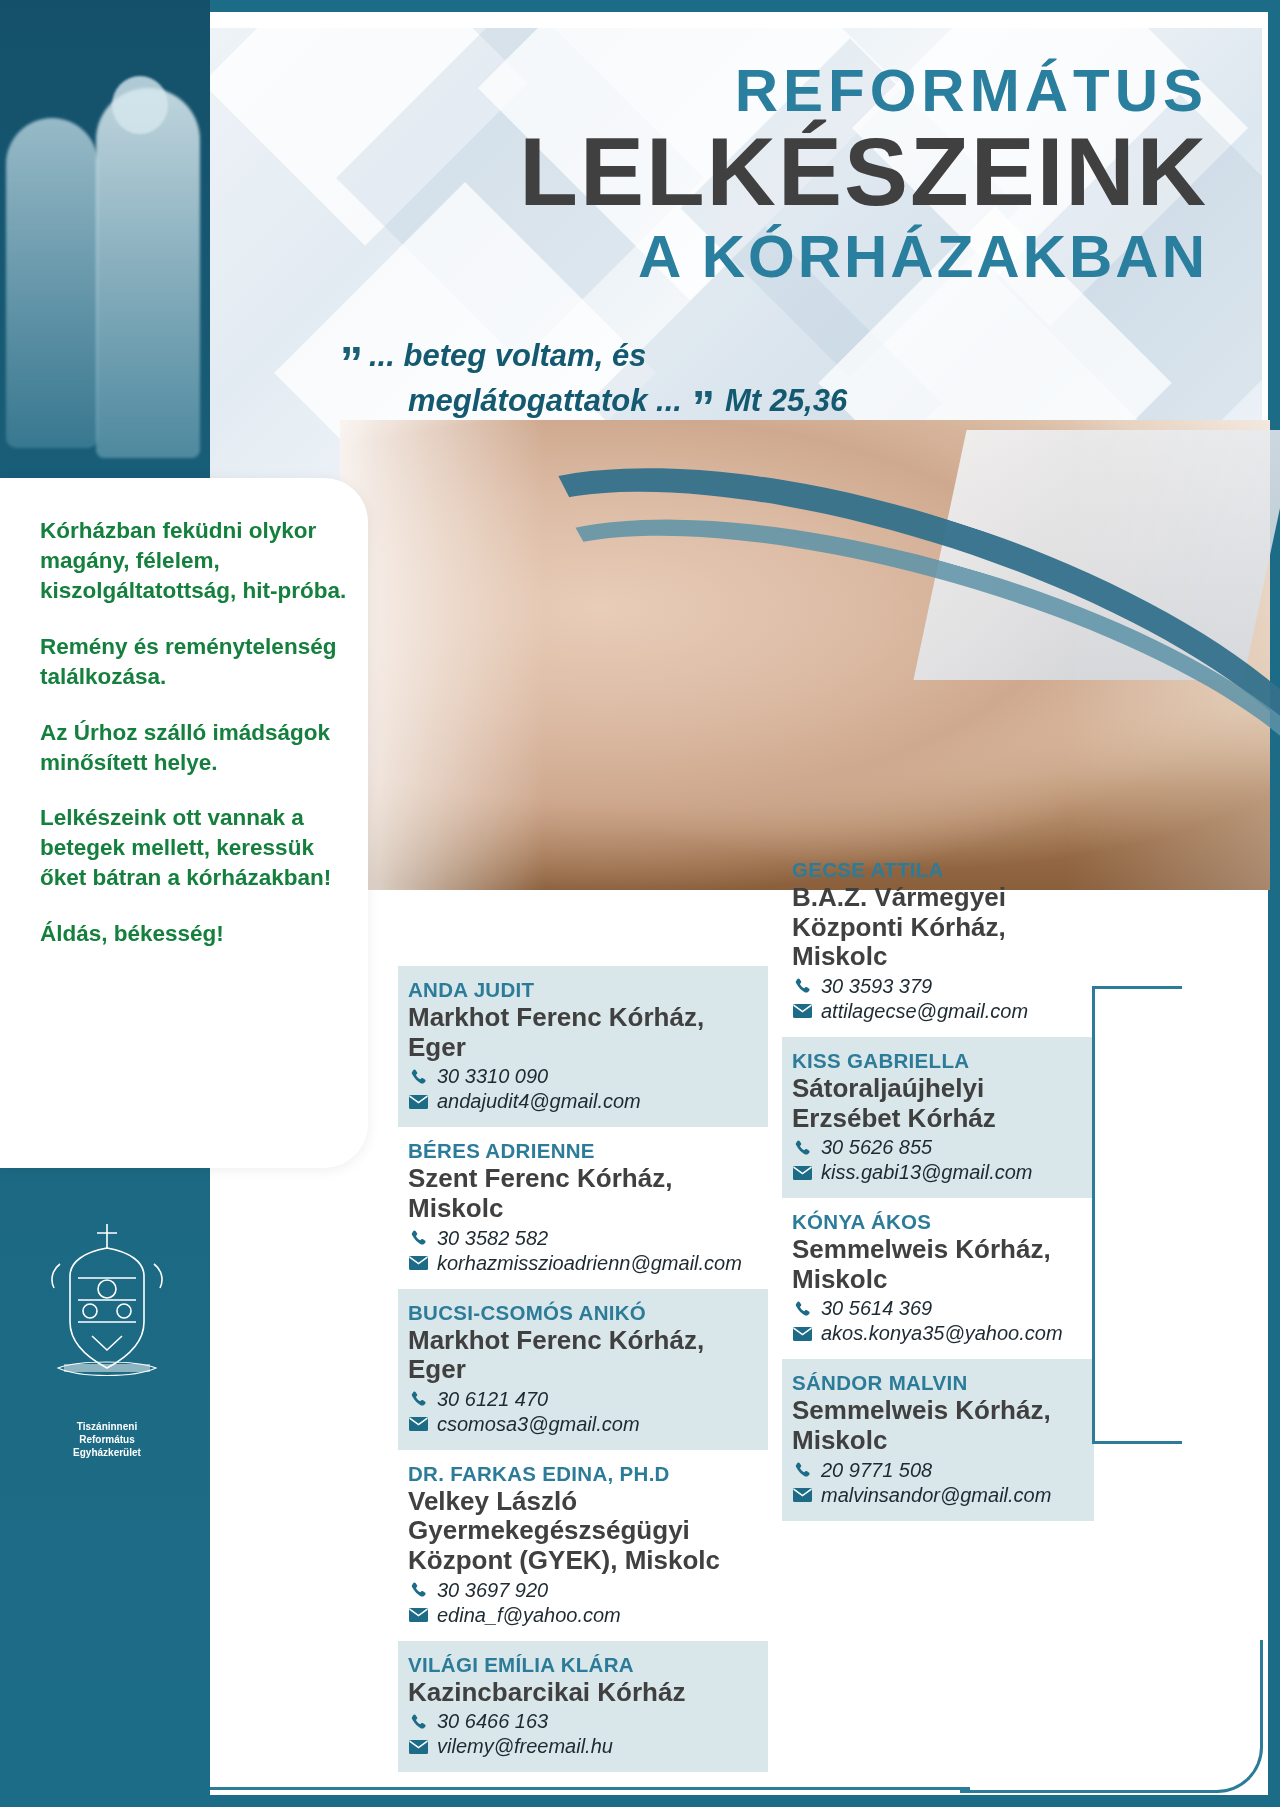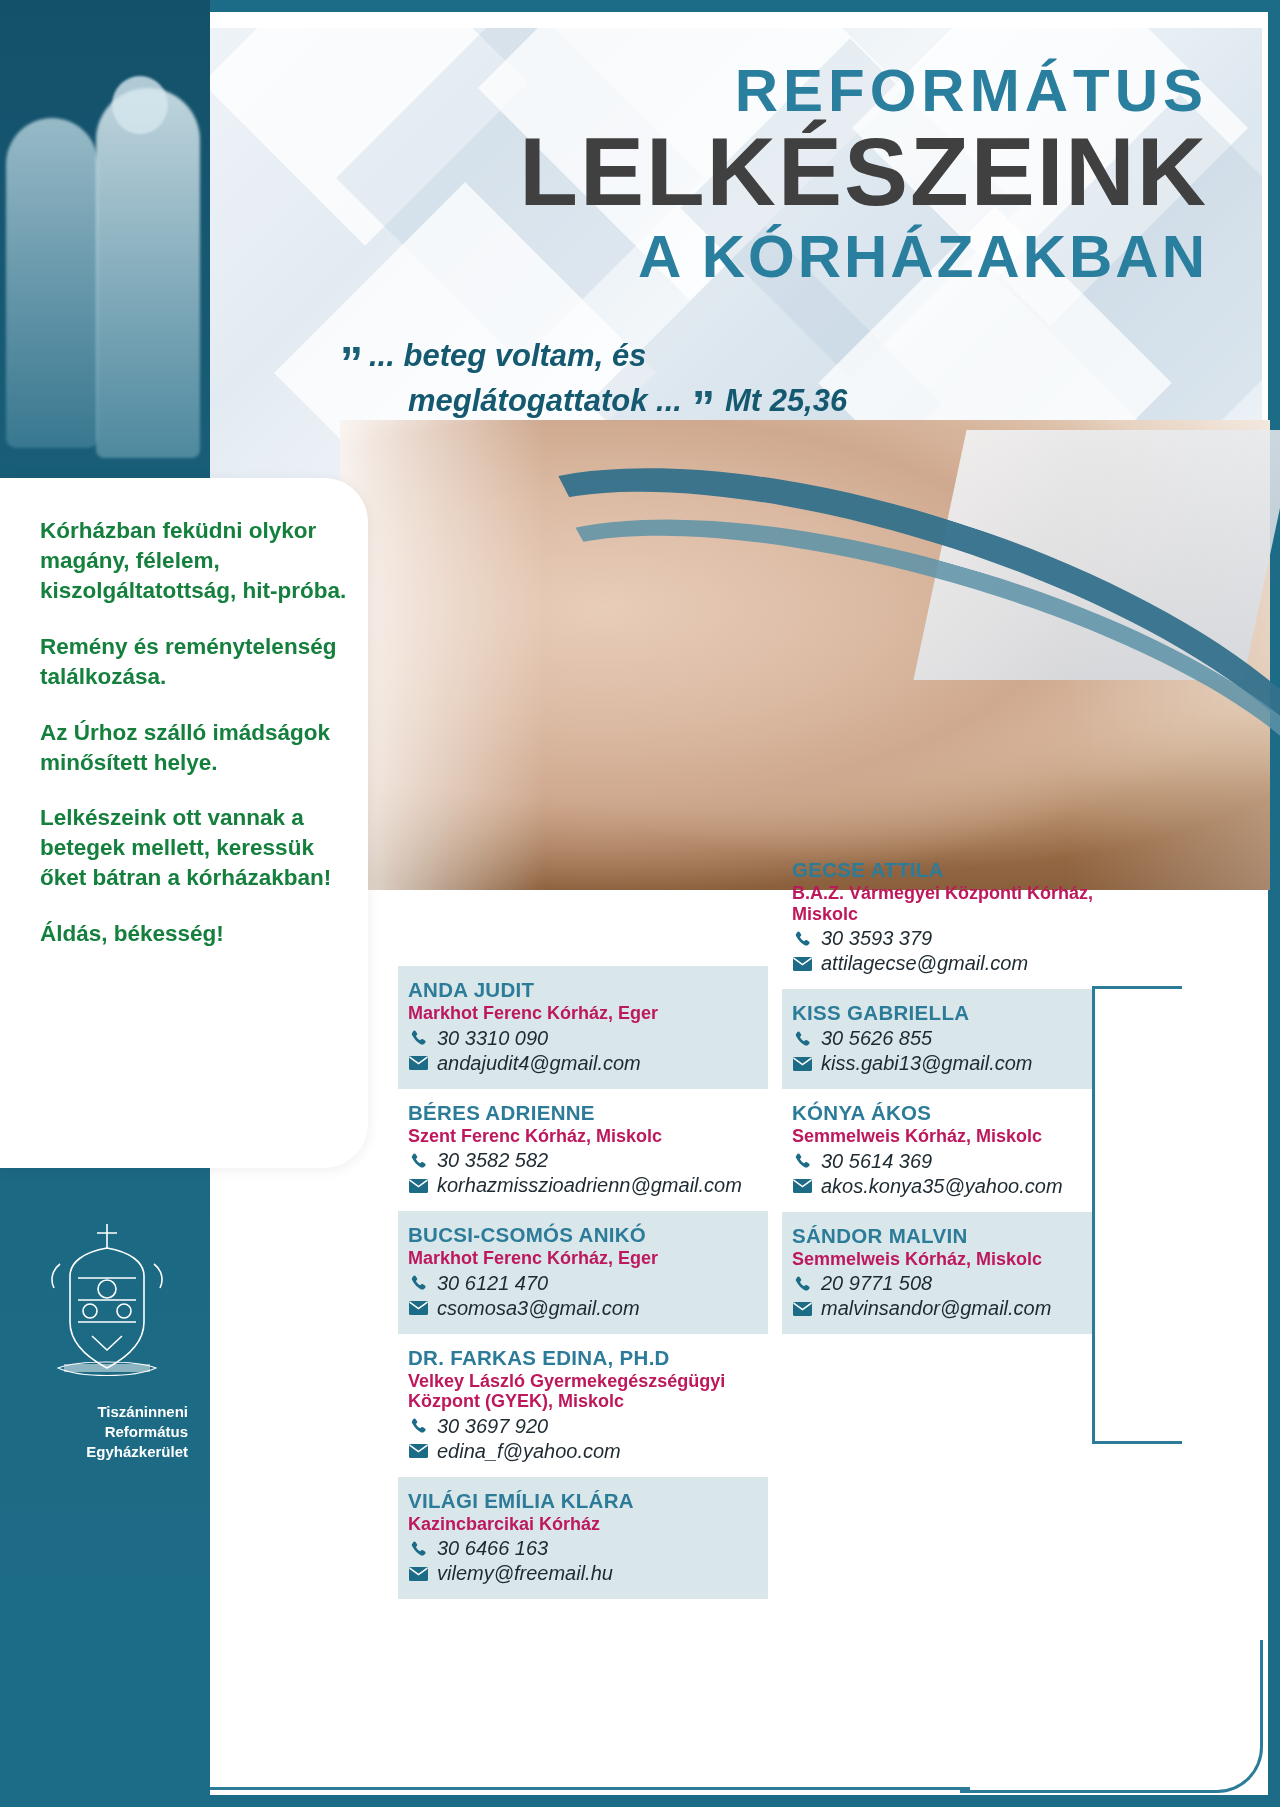--- a/index.html
+++ b/index.html
@@ -129,35 +129,35 @@
   }
   .left-copy p{margin:0 0 26px 0;}
   .left-copy p:last-child{margin-bottom:0;}
 
   
   .logo-wrap{
     position:absolute;left:26px;top:1218px;width:162px;text-align:center;z-index:6;color:#ffffff;
   }
   .crest{width:134px;height:170px;margin:0 auto;}
   .logo-caption{
-    margin-top:10px;font-size:15px;font-weight:bold;line-height:1.32;color:#ffffff;text-align:right;
+    margin-top:28px;font-size:10px;font-weight:bold;line-height:1.32;color:#ffffff;
   }
 
   
   .col-left{position:absolute;left:398px;top:966px;width:370px;z-index:4;}
   .col-right{position:absolute;left:782px;top:846px;width:312px;z-index:4;}
 
   .card{padding:12px 0 13px 10px;box-sizing:border-box;}
   .card.shaded{background:#d9e6ea;}
   .card .nm{
     font-size:20.5px;font-weight:bold;color:#2c7c99;letter-spacing:.3px;
     margin:0 0 1px 0;white-space:nowrap;
   }
   .card .place{
-    font-size:18px;font-weight:bold;color:#be185d;line-height:1.14;margin:0 0 2px 0;
+    font-size:26px;font-weight:bold;color:#404040;line-height:1.14;margin:0 0 2px 0;
   }
   .line{display:flex;align-items:center;gap:8px;font-size:20px;font-style:italic;color:#1d2a31;line-height:1.25;}
   .line .ic{flex:0 0 auto;width:21px;height:18px;display:flex;align-items:center;justify-content:center;}
   .ic svg{display:block;}
 
   
   .right-rule{
     position:absolute;left:1092px;top:986px;width:3px;height:458px;background:#2c7c99;z-index:6;
   }
   .right-rule-b{
@@ -389,20 +389,21 @@
             <svg width="21" height="16" viewBox="0 0 21 16">
               <rect x="1" y="1" width="19" height="14" rx="1.5" fill="#1d6c87"></rect>
               <path d="M1.6 2.2 L10.5 8.6 L19.4 2.2" stroke="#ffffff" stroke-width="1.6" fill="none"></path>
             </svg>
           </span>
           <span>attilagecse@gmail.com</span>
         </div>
       </div>
       <div class="card shaded">
         <div class="nm">KISS GABRIELLA</div>
+        <div class="place">Sátoraljaújhelyi Erzsébet Kórház</div>
         <div class="line">
           <span class="ic">
             <svg width="20" height="18" viewBox="0 0 20 18">
               <path d="M4.2 2.2c.7-.8 1.9-.8 2.5.1l1.3 1.9c.4.6.3 1.4-.2 1.9l-.9.9c.9 1.9 2.4 3.4 4.3 4.3l.9-.9c.5-.5 1.3-.6 1.9-.2l1.9 1.3c.9.6.9 1.8.1 2.5l-1 .9c-.8.7-1.9.9-2.9.5C8.6 13.7 5.3 10.4 3.1 6.1c-.5-1-.3-2.1.5-2.9l.6-1z" fill="#1d6c87"></path>
             </svg>
           </span>
           <span>30 5626 855</span>
         </div>
         <div class="line">
           <span class="ic">

